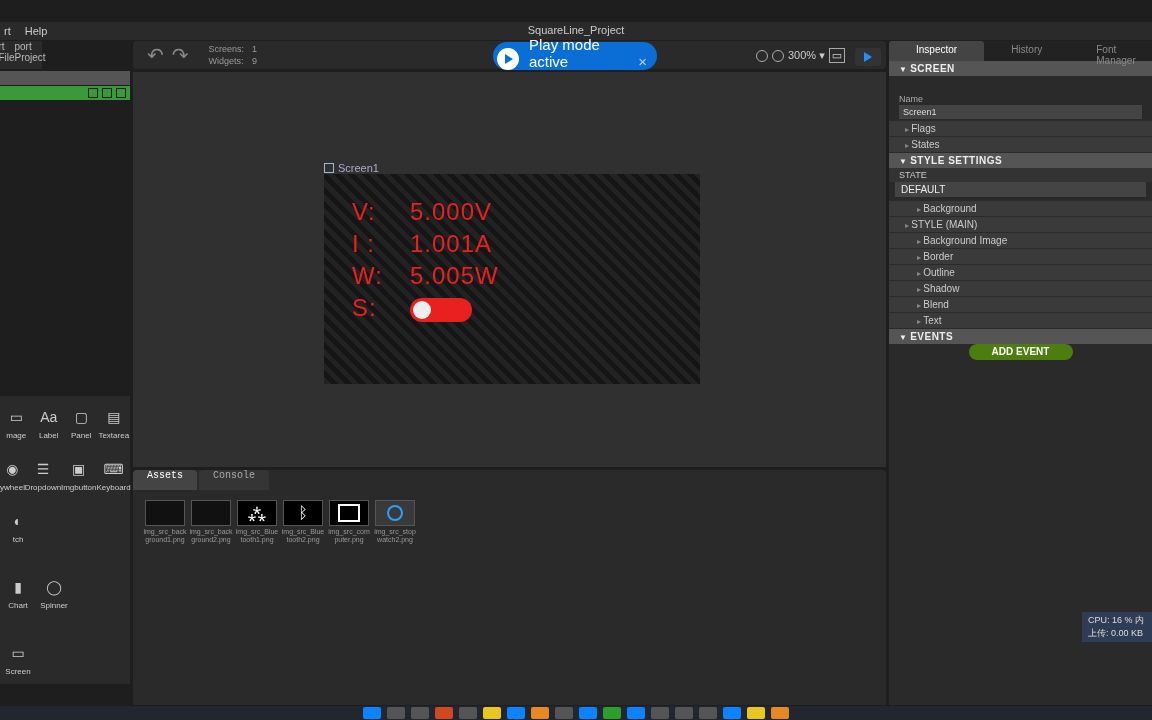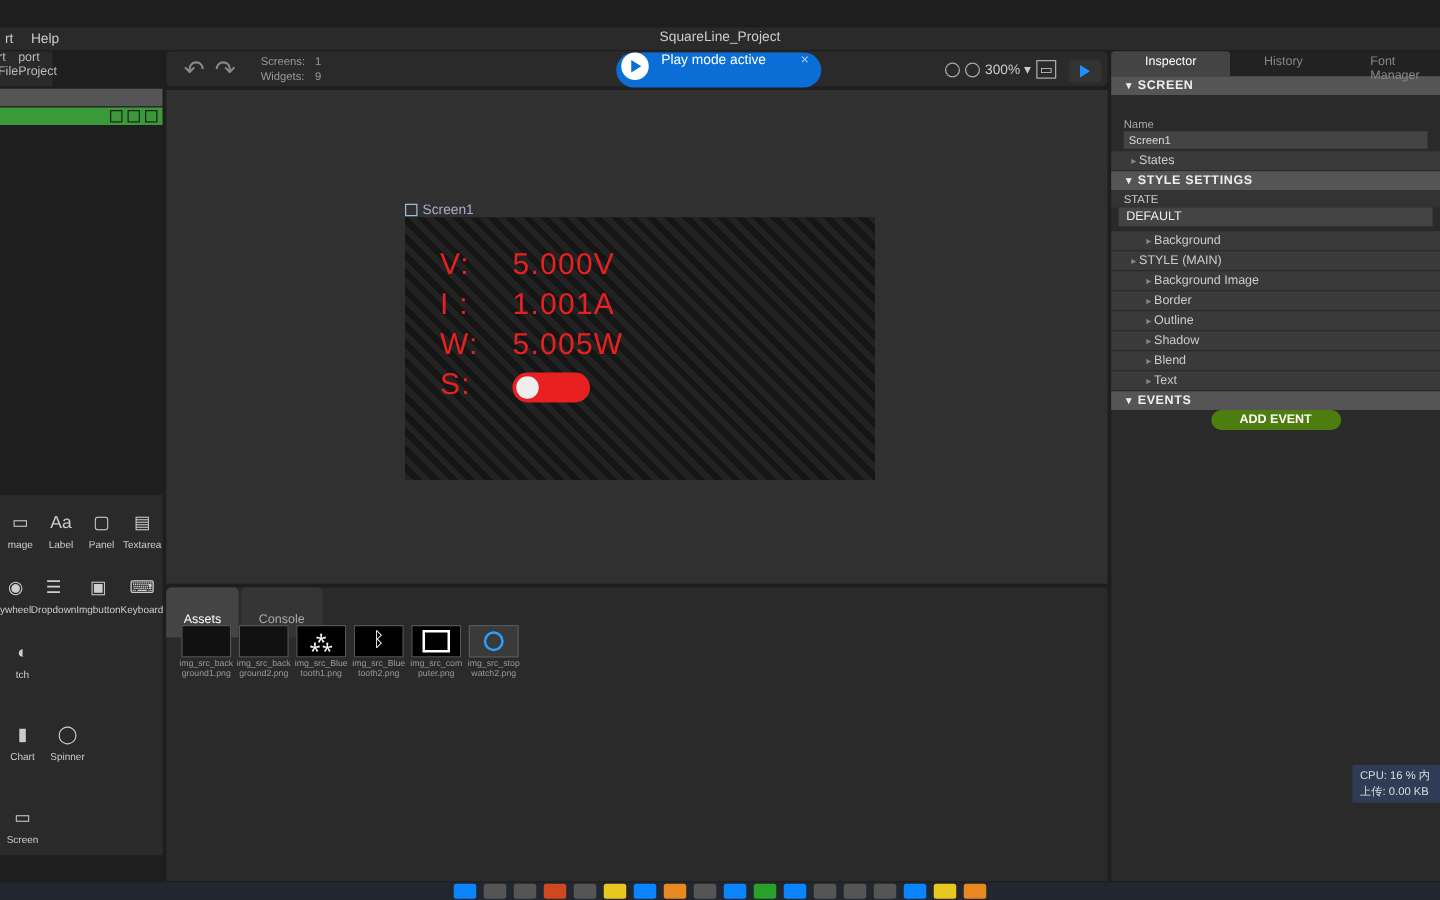--- a/index.html
+++ b/index.html
@@ -98,23 +98,23 @@
 
     .play-pill {
       position: absolute;
       left: 493px;
       top: 42px;
       width: 164px;
       height: 28px;
       background: #0b6dd6;
       border-radius: 14px;
       display: flex;
-      align-items: flex-start;
+      align-items: flex-end;
       color: #fff;
-      font-size: 11px;
+      font-size: 15px;
       z-index: 5;
     }
     .play-pill .circle {
       width: 22px; height: 22px; border-radius: 50%;
       background: #fff; margin-left: 4px;
       display: flex; align-items: center; justify-content: center;
     }
     .play-pill .circle::after {
       content: "";
       border-left: 8px solid #0b6dd6;
@@ -238,26 +238,27 @@
       width: 753px;
       height: 235px;
       background: #2a2a2a;
       border-radius: 4px 4px 0 0;
     }
     .assets-tabs {
       display: flex;
       height: 20px;
     }
     .assets-tabs .tab {
-      padding: 20px 14px;
+      padding: 0 14px;
       font-size: 10px;
       color: #aaa;
       background: #353535;
       border-radius: 4px 4px 0 0;
       margin-right: 2px;
+      font-family: Liberation Mono, monospace;
     }
     .assets-tabs .tab.active { background: #444; color: #fff; }
     .assets-body {
       padding: 10px;
       display: flex;
       gap: 2px;
     }
     .asset {
       width: 44px;
       display: flex;
@@ -576,20 +577,21 @@
   <div class="insp-tabs">
     <div class="t active">Inspector</div>
     <div class="t">History</div>
     <div class="t">Font Manager</div>
   </div>
   <div class="sect-hdr">SCREEN</div>
   <div class="field">
     <span class="lab">Name</span>
     <span class="val">Screen1</span>
   </div>
+  <div class="subrow">Flags</div>
   <div class="subrow">States</div>
 
   <div class="sect-hdr">STYLE SETTINGS</div>
   <div class="state-row">STATE</div>
   <div class="state-val">DEFAULT</div>
   <div class="subrow l2">Background</div>
   <div class="subrow">STYLE (MAIN)</div>
   <div class="subrow l2">Background Image</div>
   <div class="subrow l2">Border</div>
   <div class="subrow l2">Outline</div>

